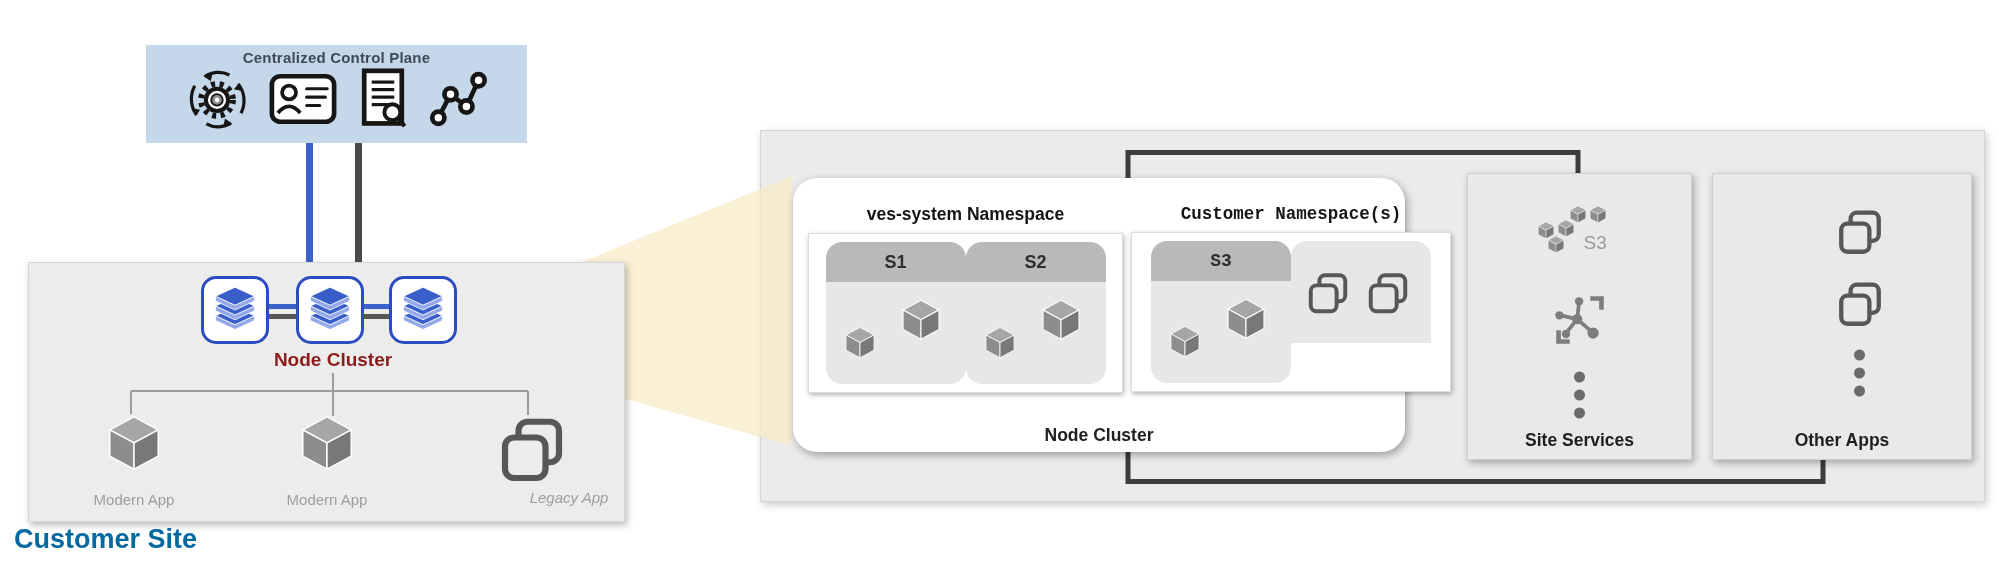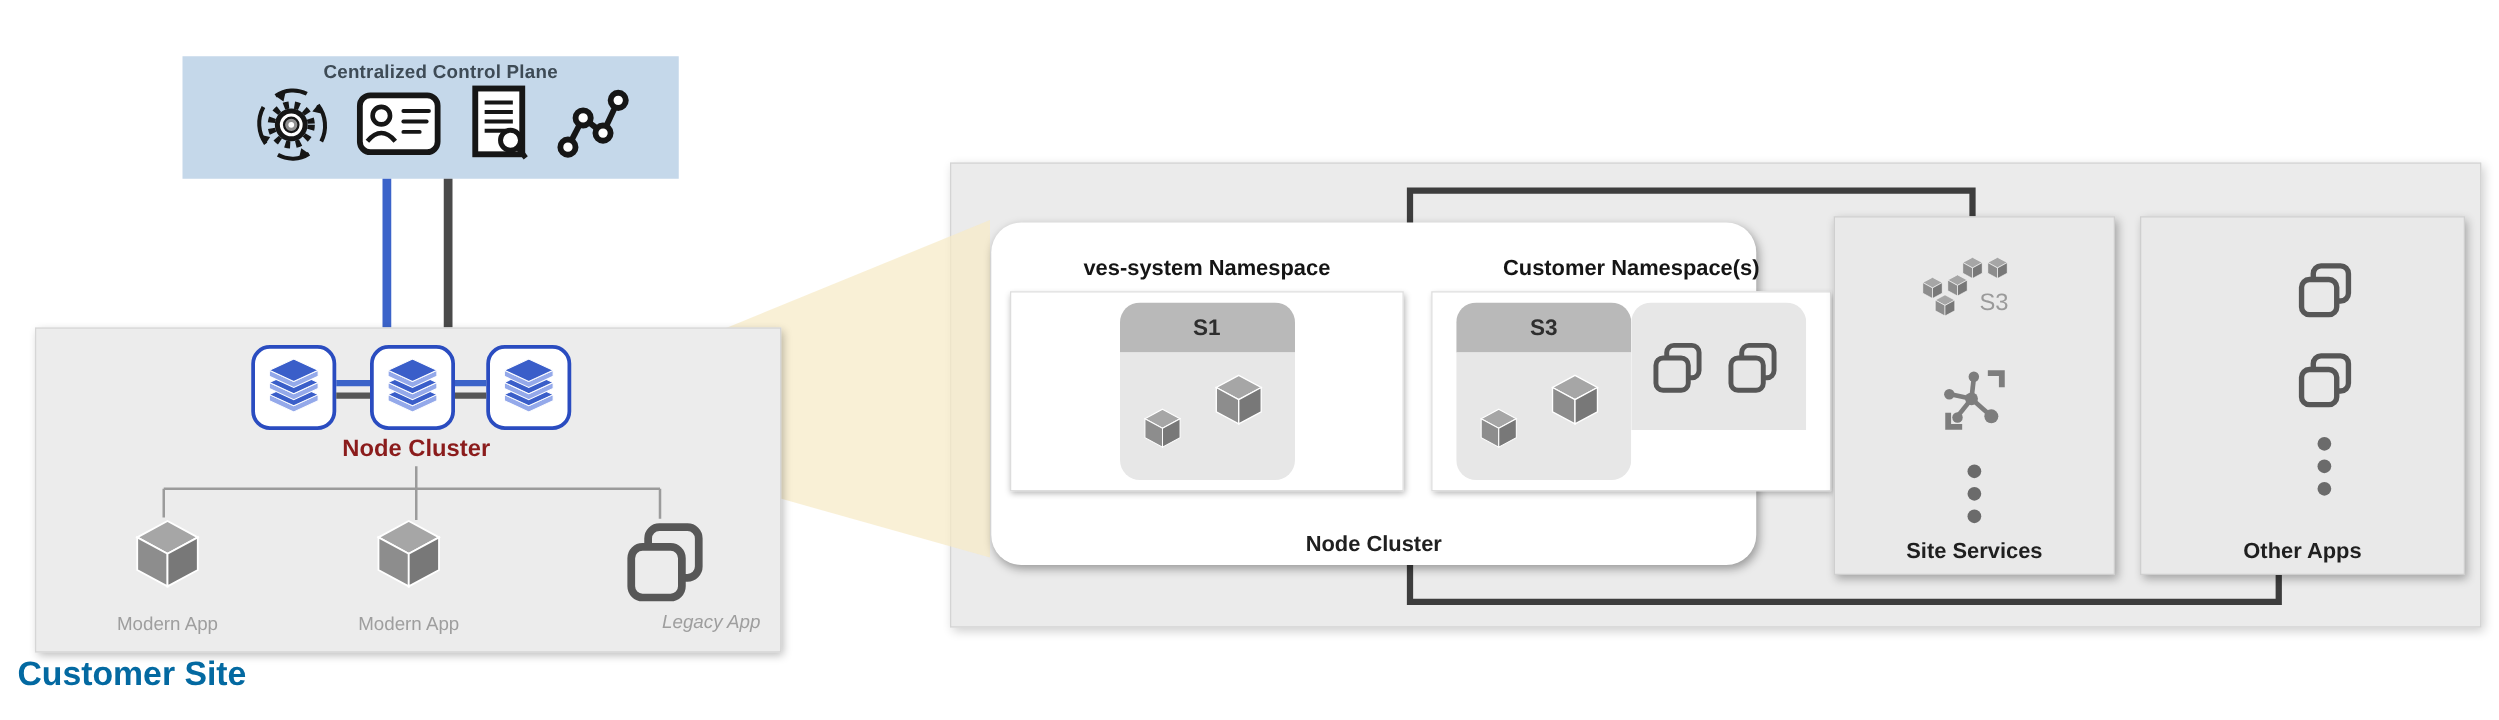--- a/index.html
+++ b/index.html
@@ -8,21 +8,21 @@
   .overlay{position:absolute;left:0;top:0;pointer-events:none;}
 
   
   .region-panel{position:absolute;left:760px;top:130px;width:1223px;height:370px;
     background:#ebebeb;border:1px solid #d4d4d4;box-shadow:2px 3px 8px rgba(0,0,0,.20);z-index:1;}
   .beam-svg{z-index:2;}
   .elbows{z-index:3;}
 
   
   .control-plane{position:absolute;left:146px;top:45px;width:381px;height:98px;
-    background:#c5d8ea;z-index:4;text-align:center;padding-left:16px;}
+    background:#c5d8ea;z-index:4;text-align:center;}
   .cp-title{font-size:15px;font-weight:bold;color:#3e4b56;margin-top:4px;letter-spacing:.2px;}
   .cp-icons{display:flex;justify-content:center;align-items:center;gap:18px;margin-top:1px;}
   .vline{position:absolute;top:143px;height:119px;width:7px;z-index:4;}
   .vline-blue{left:306px;background:#3b63c9;}
   .vline-dark{left:355px;background:#4a4a4a;}
 
   
   .customer-site{position:absolute;left:28px;top:262px;width:595px;height:258px;
     background:#ececec;border:1px solid #d6d6d6;box-shadow:2px 3px 7px rgba(0,0,0,.28);
     z-index:4;--bg:#ececec;}
@@ -36,21 +36,21 @@
   .app-icon{position:absolute;}
   .app-label{position:absolute;top:228px;text-align:center;font-size:15px;color:#9e9e9e;}
   .site-title{position:absolute;left:14px;top:524px;font-size:27px;font-weight:bold;
     color:#0369a1;z-index:4;}
 
   
   .nc-panel{position:absolute;left:793px;top:178px;width:612px;height:274px;background:#ffffff;
     box-shadow:2px 3px 8px rgba(0,0,0,.35);z-index:4;border-radius:24px;}
   .ns-group{position:absolute;top:26px;}
   .ns-group.g1{left:15px;width:315px;}
-  .ns-group.g2{left:352px;width:320px;}
+  .ns-group.g2{left:338px;width:320px;font-family:Liberation Mono, monospace;}
   .ns-title{text-align:center;font-size:17.5px;font-weight:bold;color:#151515;margin-bottom:8px;}
   .ns-box{background:#fff;border:1px solid #dddddd;box-shadow:1px 2px 5px rgba(0,0,0,.30);
     padding:8px 6px;display:flex;justify-content:center;align-items:flex-end;}
   .svc-card{width:140px;height:142px;border-radius:16px;overflow:hidden;--bg:#e7e7e7;}
   .svc-header{height:40px;background:#b9b9b9;display:flex;align-items:center;justify-content:center;
     font-size:18px;font-weight:bold;color:#2e2e2e;}
   .svc-body{position:relative;height:102px;background:#e7e7e7;}
   .nc-panel-label{position:absolute;left:0;right:0;bottom:6px;text-align:center;
     font-size:17.5px;font-weight:bold;color:#202020;}
 
@@ -216,20 +216,31 @@
   </div>
 
   <div class="site-title">Customer Site</div>
 
   <div class="nc-panel">
     <div class="ns-group g1">
       <div class="ns-title">ves-system Namespace</div>
       <div class="ns-box">
         <div class="svc-card">
           <div class="svc-header">S1</div>
+          <div class="svc-body">
+            <svg style="position:absolute;left:16px;top:42px;" width="36" height="36">
+                <use href="#sym-cube"></use>
+              </svg>
+            <svg style="position:absolute;left:72px;top:14px;" width="46" height="46">
+                <use href="#sym-cube"></use>
+              </svg>
+          </div>
+        </div>
+        <div class="svc-card">
+          <div class="svc-header">S2</div>
           <div class="svc-body">
             <svg style="position:absolute;left:16px;top:42px;" width="36" height="36">
                 <use href="#sym-cube"></use>
               </svg>
             <svg style="position:absolute;left:72px;top:14px;" width="46" height="46">
                 <use href="#sym-cube"></use>
               </svg>
           </div>
         </div>
       </div>

